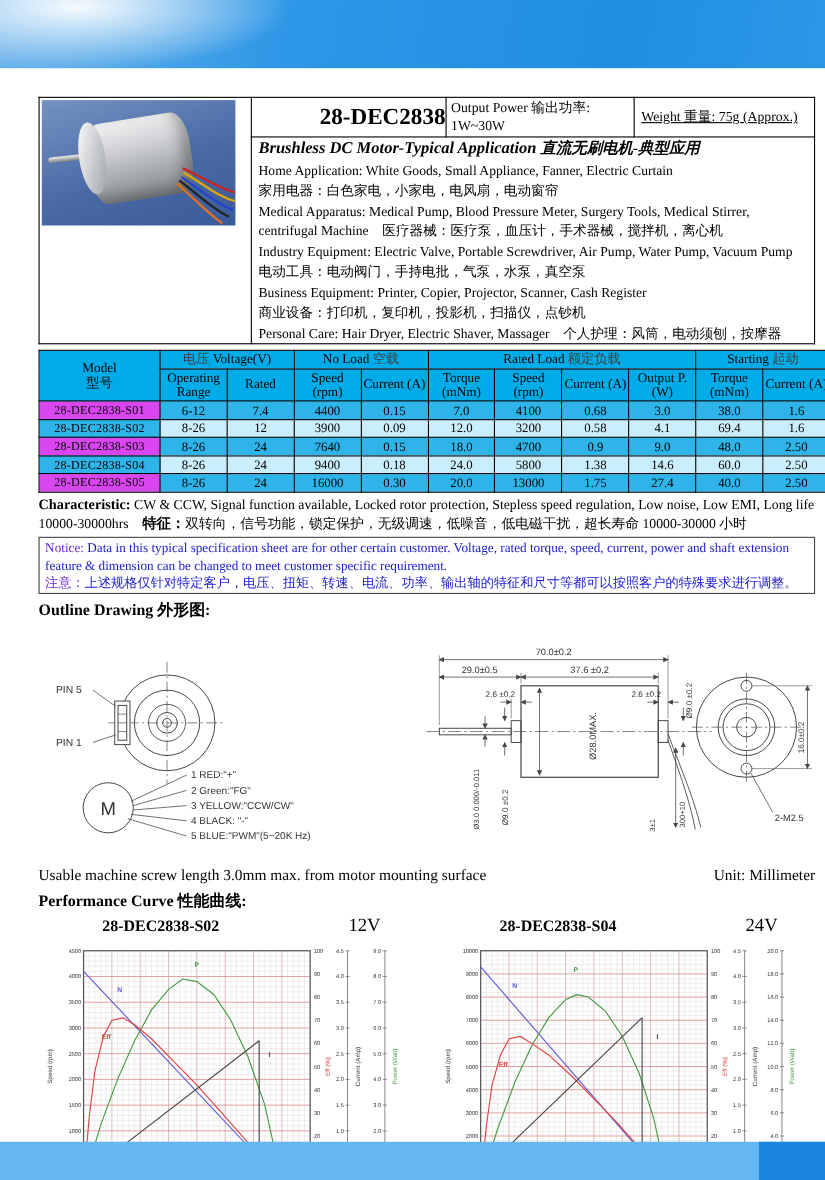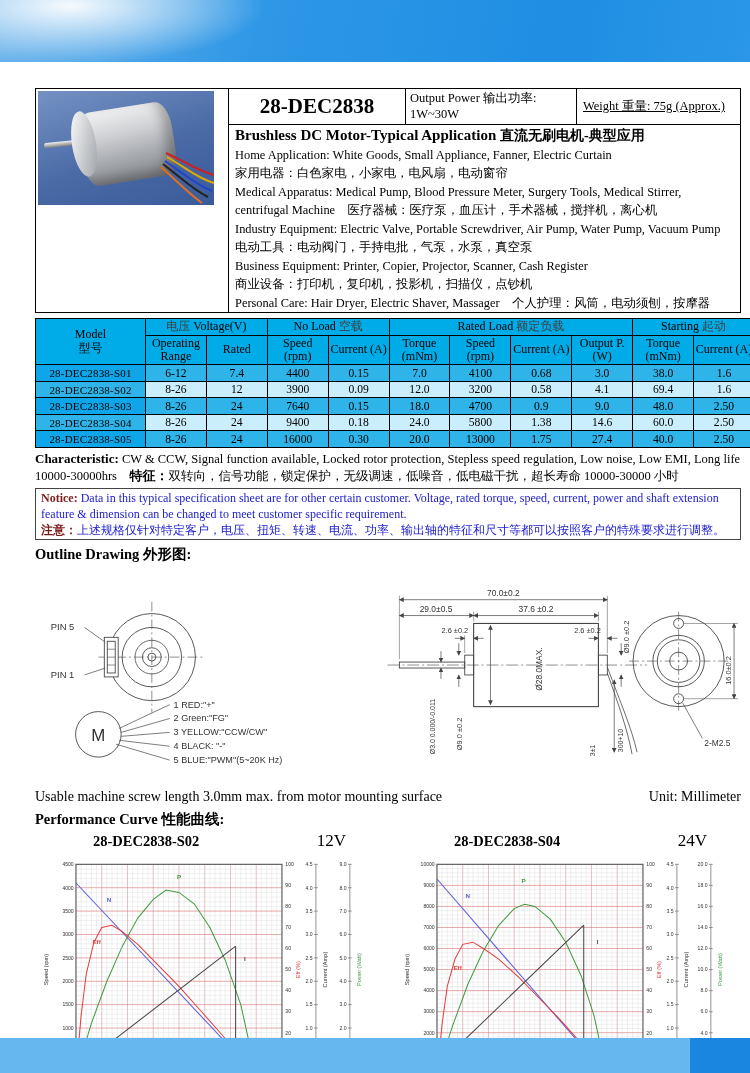--- a/index.html
+++ b/index.html
@@ -12,25 +12,25 @@
       linear-gradient(100deg,#6ab2ea 0%,#2e97e6 35%,#1f8ee3 75%,#2b97e6 100%);}
   .bottom-band{position:absolute;bottom:0;left:0;width:750px;height:35px;background:#66b7ef;}
   .bottom-band .dark{position:absolute;right:0;top:0;width:60px;height:35px;background:#1b86e0;}
   .content{position:absolute;left:35px;top:88px;width:706px;}
 
   
   table{border-collapse:collapse;}
   .hdr{width:706px;table-layout:fixed;}
   .hdr td{border:1.6px solid #000;vertical-align:top;padding:0;}
   .hdr .photo-cell{width:192px;}
-  .hdr .title-cell{width:176px;text-align:center;vertical-align:middle;font-weight:bold;font-size:21px;}
+  .hdr .title-cell{width:176px;text-align:right;vertical-align:middle;font-weight:bold;font-size:21px;}
   .hdr .power-cell{width:162px;font-size:12.5px;padding:2px 4px;vertical-align:middle;line-height:1.25;}
   .hdr .weight-cell{font-size:12.5px;padding:2px 6px;vertical-align:middle;text-decoration:underline;}
   .hdr .apps-cell{padding:1px 6px 0 6px;}
-  .app-title{font-size:15px;font-weight:bold;line-height:1.3;}
+  .app-title{font-size:15px;font-weight:bold;line-height:1.3;font-style:italic;}
   .app-title .cn{font-size:14px;}
   .app-line{font-size:12.4px;line-height:1.49;}
 
   
   .photo{position:relative;width:176px;height:114px;margin:2px;overflow:hidden;
          background:linear-gradient(160deg,#7492c2 0%,#4a6aa6 55%,#3a5b99 100%);}
   .motor-body{position:absolute;left:42px;top:16px;width:94px;height:74px;border-radius:14px/28px;
       background:linear-gradient(175deg,#f4f4f5,#cfd1d4 35%,#a2a5aa 70%,#84878c);
       transform:rotate(-9deg);box-shadow:inset -8px -6px 12px rgba(0,0,0,.28);}
   .motor-face{position:absolute;left:34px;top:20px;width:24px;height:66px;border-radius:50%;
@@ -39,29 +39,29 @@
       background:linear-gradient(#f0f0f0,#808080);transform:rotate(-6deg);}
 
   
   .spec{width:720px;margin-top:5px;table-layout:fixed;font-size:12px;}
   .spec th,.spec td{border:1px solid #000;text-align:center;padding:0 1px;line-height:1.12;}
   .spec th{background:#00ACE8;font-weight:normal;font-size:12px;padding:1px;}
   .spec td{font-size:11.6px;height:15.5px;}
   .spec .model-col{width:110px;}
   .spec td.model{font-size:11px;letter-spacing:.2px;}
   .spec tr.odd td{background:#2FB4E9;}
-  .spec tr.odd td.model{background:#0ea5e9;}
+  .spec tr.odd td.model{background:#d946ef;}
   .spec tr.even td{background:#CBEEFC;}
   .spec tr.even td.model{background:#2FB4E9;}
   .cnred{color:#404040;}
 
   .char{font-size:12.5px;line-height:1.3;margin-top:3px;}
   .char b{font-size:13px;}
   .notice{border:1.5px solid #444;margin-top:3px;padding:1px 5px;font-size:12px;line-height:1.35;color:#1a1acc;}
-  .notice .red{color:#7f1d1d;font-weight:bold;}
+  .notice .red{color:#6d28d9;font-weight:normal;}
   .sec-heading{font-size:14.5px;font-weight:bold;margin-top:5px;}
   .drawing{display:block;margin-top:2px;}
   .note-row{display:flex;justify-content:space-between;font-size:14px;margin-top:16px;}
   .charts-row{display:flex;justify-content:space-between;margin-top:2px;}
   .chart-box{width:345px;}
   .chart-head{display:flex;align-items:baseline;height:22px;}
   .chart-head .ct{font-weight:bold;font-size:14.5px;margin-left:58px;}
   .chart-head .cv{font-size:17px;margin-left:auto;margin-right:34px;font-family:"Liberation Serif",serif;}
   svg text{font-family:"Liberation Sans",sans-serif;}
 </style>

